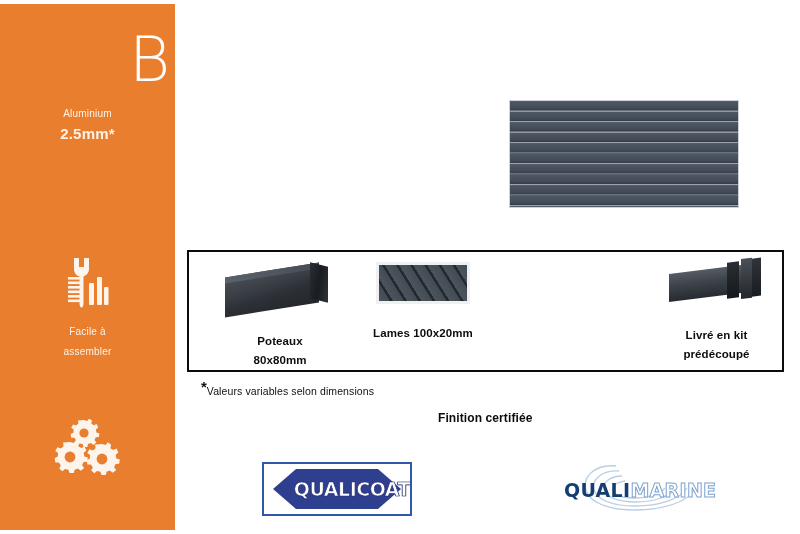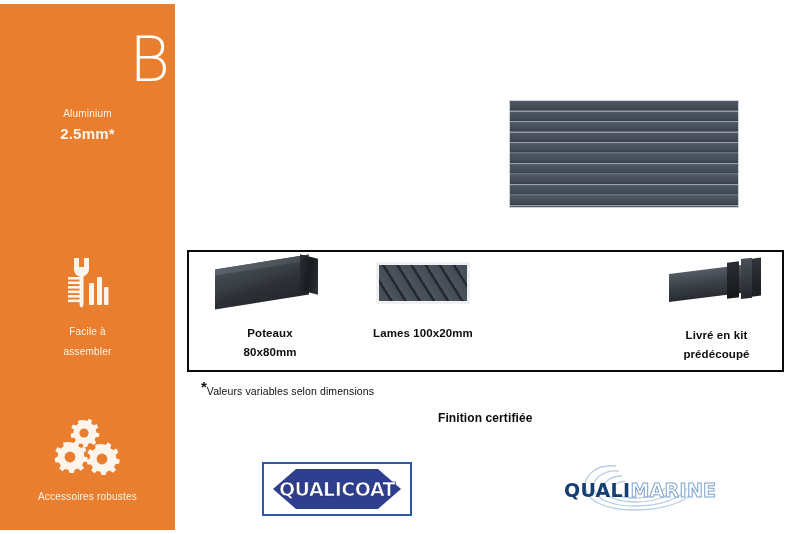--- a/index.html
+++ b/index.html
@@ -272,21 +272,21 @@
     align-items: center;
     justify-content: center;
     overflow: hidden;
   }
   #qualicoat-inner {
     position: relative;
     width: 100%;
     height: 100%;
     display: flex;
     align-items: center;
-    justify-content: center;
+    justify-content: flex-end;
   }
   #qualicoat-diamond {
     position: absolute;
     left: 50%; top: 50%;
     width: 128px; height: 40px;
     margin-left: -64px; margin-top: -20px;
     background: #2e3f8f;
     clip-path: polygon(0% 50%, 18% 0%, 82% 0%, 100% 50%, 82% 100%, 18% 100%);
   }
   #qualicoat-word {
@@ -398,33 +398,32 @@
                        L10.8,13.7 L7.9,11.6 L4.6,12.7 L3.8,16.1 L-0.5,16.1
                        L-1.6,12.8 L-5,12 L-7.6,14.3 L-10.8,11.5 L-9.2,8.4
                        L-11.1,5.4 L-14.6,5.4 L-15.4,1.2 L-12.2,-0.4
                        L-11.9,-3.9 L-14.7,-6 L-12.6,-9.7 L-9.2,-8.5
                        L-6.4,-10.8 L-6.9,-14.4 Z"></path>
               <circle cx="0" cy="0" r="5.4" fill="#e87e2e"></circle>
             </g>
           </g>
         </svg>
       </div>
-      <span class="side-label">Accessoires robustes</span>
     </div>
   </div>
 
   <div id="title-row">
     <span id="title-initial">B</span>
   </div>
 
   <div id="hero-panel"></div>
 
   <div id="products-box">
 
-    <div class="product-cell" style="left:2px; width:158px;">
+    <div class="product-cell" style="left:12px; width:158px;margin-top:8px;">
       <div class="product-img" style="width:110px;">
         <div class="post-profile"></div>
       </div>
       <div class="product-cap" style="margin-top:22px;">Poteaux</div>
       <div class="product-cap two">80x80mm</div>
     </div>
 
     <div class="product-cell" style="left:158px; width:152px;">
       <div class="product-img" style="width:94px;">
         <div class="slat-shot">

